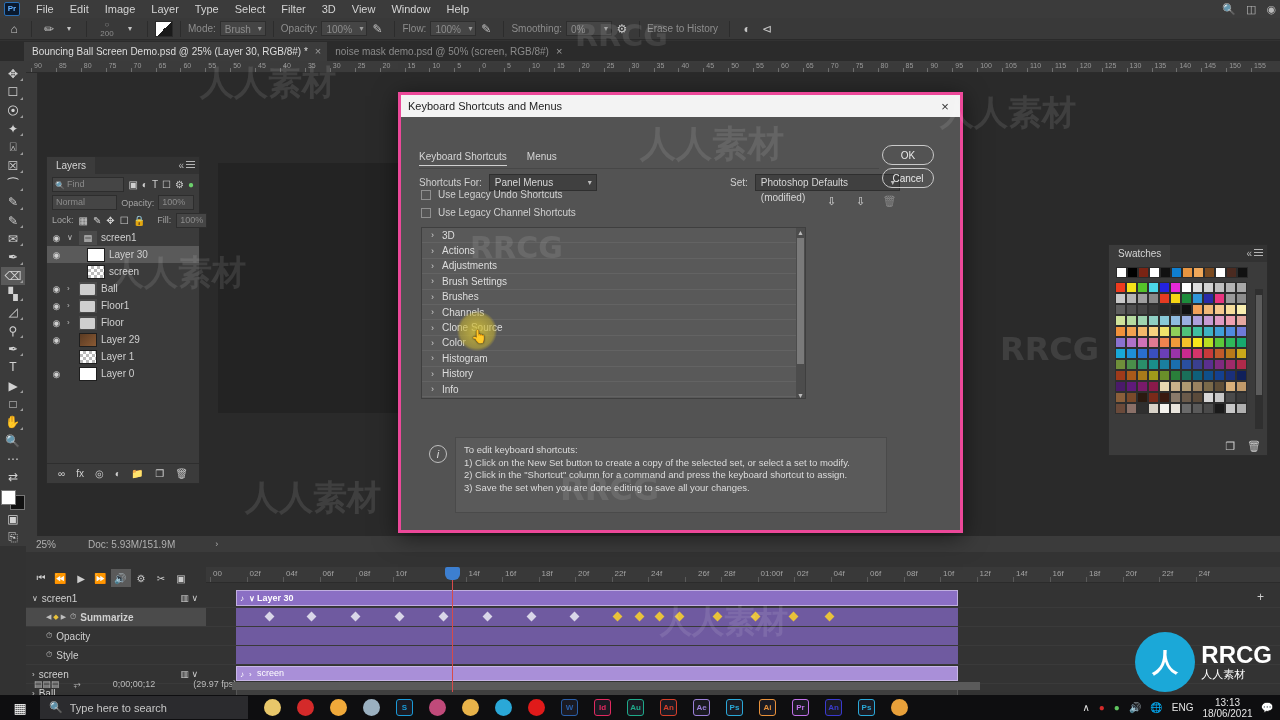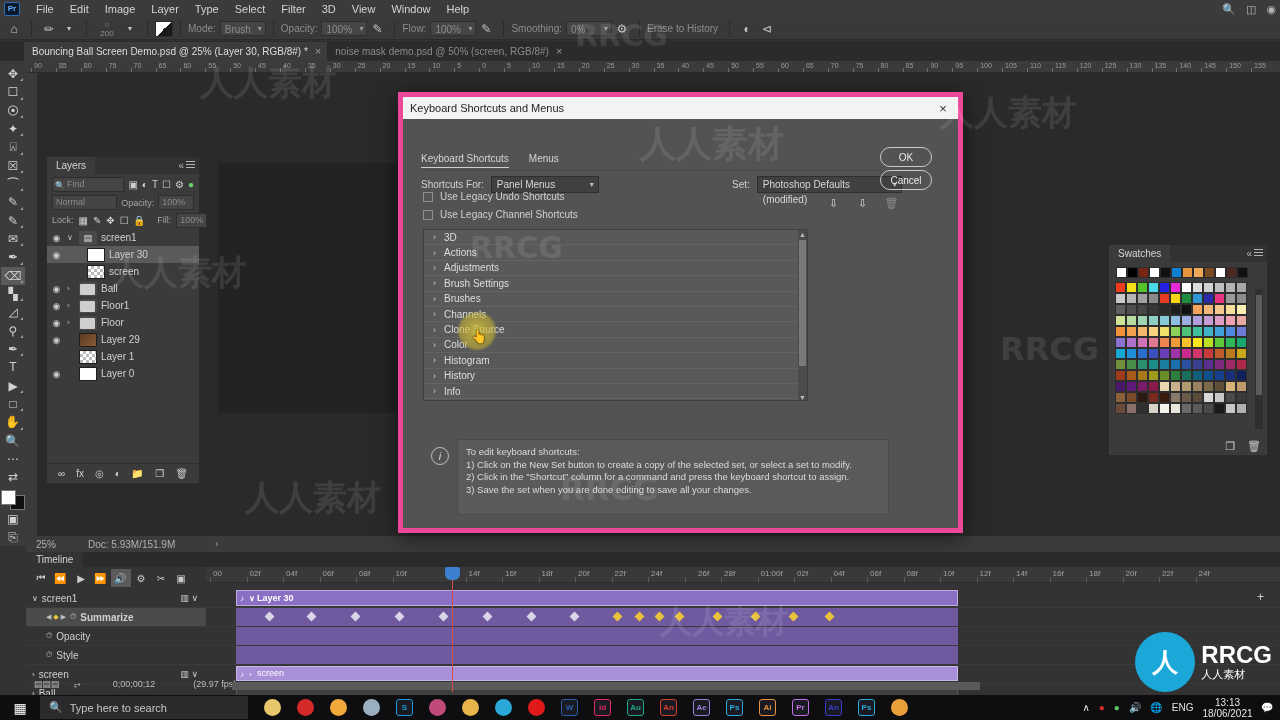--- a/index.html
+++ b/index.html
@@ -152,21 +152,21 @@
   .kf-strip { position:absolute; left:0; top:0; width:100%; height:100%; background:#6f5aa0; }
   .kf { position:absolute; top:5px; width:7px; height:7px; background:#d9d6e8; transform:rotate(45deg); }
   .kf.gold { background:#e8c23a; }
   .tl-foot { position:absolute; left:0; bottom:0; width:1254px; height:16px;
     display:flex; align-items:center; font-size:9px; color:#bcbcbc; gap:0; }
   .tl-scroll { position:absolute; left:206px; bottom:2px; width:748px; height:8px; background:#2e2e2e; }
   .tl-scroll i { position:absolute; left:0; top:0; width:748px; height:8px; background:#5a5a5a; }
 
   
   .dlg { position:absolute; left:398px; top:92px; width:565px; height:441px; background:#535353;
-    border:5px solid #ec4899; box-shadow:0 4px 22px rgba(0,0,0,.55); z-index:40; }
+    border:3px solid #ec4899; box-shadow:0 4px 22px rgba(0,0,0,.55); z-index:40; }
   .dlg-title { height:22px; background:#f3f3f3; color:#1d1d1d; font-size:11px;
     display:flex; align-items:center; padding-left:7px; position:relative; }
   .dlg-x { position:absolute; right:0; top:0; width:30px; height:22px; display:flex;
     align-items:center; justify-content:center; font-size:13px; color:#333; }
   .dlg-body { position:relative; width:100%; height:419px; }
   .dtabs { position:absolute; left:18px; top:34px; display:flex; gap:20px; }
   .dtab2 { font-size:10px; color:#d5d5d5; padding-bottom:3px; }
   .dtab2.act { border-bottom:1px solid #cfcfcf; }
   .dtabs-line { position:absolute; left:18px; top:51px; width:460px; height:1px; background:#474747; }
   .frow { position:absolute; display:flex; align-items:center; gap:7px; font-size:10px; color:#d0d0d0; }
@@ -719,23 +719,20 @@
     </div>
   </div>
 
   <div class="statusbar">
     <span class="zoom">25%</span>
     <span class="doc">Doc: 5.93M/151.9M</span>
     <span class="arr">›</span>
   </div>
 
   <div class="timeline">
-    <div class="tl-tabrow">
-      <div class="tl-tab">Timeline</div>
-    </div>
     <div class="tl-transport">
       <div class="tp">⏮</div>
       <div class="tp">⏪</div>
       <div class="tp">▶</div>
       <div class="tp">⏩</div>
       <div class="tp on">🔊</div>
       <div class="tp">⚙</div>
       <div class="tp">✂</div>
       <div class="tp">▣</div>
     </div>

